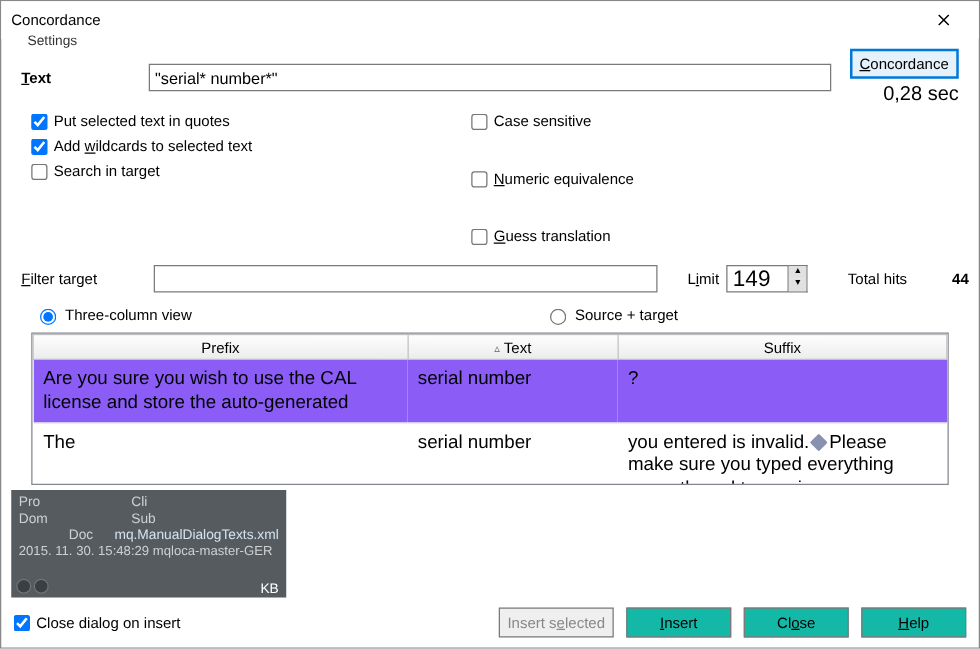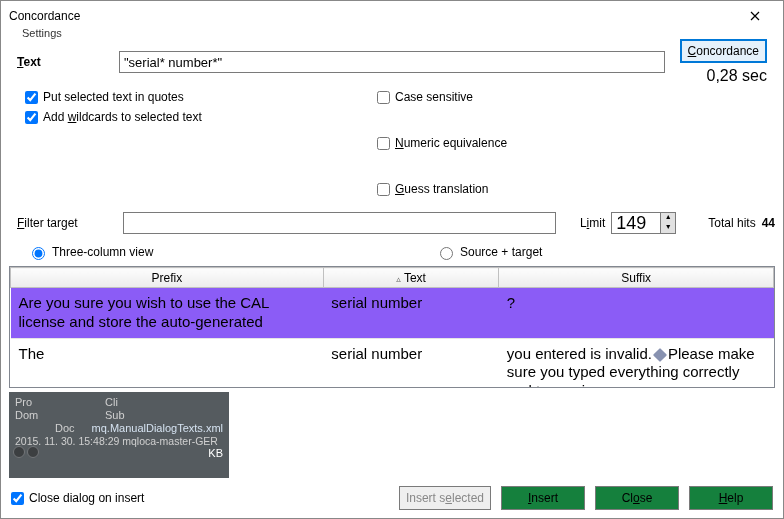--- a/index.html
+++ b/index.html
@@ -8,55 +8,55 @@
   .titlebar { height: 30px; display: flex; align-items: center; padding: 0 8px; background: #fff; }
   .titlebar .title { flex: 1; font-size: 12px; }
   .titlebar .close { width: 40px; height: 28px; display: flex; align-items: center; justify-content: center; cursor: pointer; }
   .settings-group { margin: 2px 8px 0 8px; position: relative; }
   .settings-label { position: absolute; top: -6px; left: 10px; background: #fff; padding: 0 3px; font-size: 11px; color: #333; }
   .settings-box { padding: 6px 8px 8px 8px; }
   .row { display: flex; align-items: center; gap: 6px; margin-bottom: 3px; }
   .label { font-size: 12px; }
   .underline { text-decoration: underline; text-decoration-thickness: 1px; }
   input[type=text].wide { flex: 1; border: 1px solid #7a7a7a; padding: 2px 4px; font-size: 13px; height: 22px; }
-  .btn { border: 1px solid #7a7a7a; background: #15803d; min-width: 84px; height: 24px; font-size: 12px; cursor: pointer; }
+  .btn { border: 1px solid #7a7a7a; background: #14b8a6; min-width: 84px; height: 24px; font-size: 12px; cursor: pointer; }
   .btn-primary { border: 2px solid #0078d7; background: #e5f1fb; }
   .btn:disabled { color: #888; background: #efefef; }
   .opts { display: flex; gap: 0; }
   .optcol { display: flex; flex-direction: column; gap: 2px; }
   .optcol.left { width: 360px; padding-left: 8px; }
   .optcol.right { width: 250px; gap: 28px; }
   .chk { display: flex; align-items: center; gap: 5px; font-size: 12px; height: 18px; }
   .chk input { margin: 0; }
   .filterrow { display: flex; align-items: center; gap: 6px; padding: 6px 8px 4px 16px; }
   .filterrow input.filter { flex: 1; border: 1px solid #7a7a7a; height: 22px; padding: 2px 4px; }
   .spinbox { display: flex; align-items: center; }
   .spinbox input { width: 50px; border: 1px solid #7a7a7a; height: 22px; padding: 2px 4px; font-size: 18px; }
   .spinbox .arrows { display: flex; flex-direction: column; border: 1px solid #7a7a7a; border-left: none; height: 22px; }
   .spinbox .arrows div { width: 14px; height: 10px; font-size: 7px; line-height: 8px; text-align: center; background: #e1e1e1; cursor: pointer; }
   .totalhits { margin-left: 26px; }
-  .hitsnum { font-weight: bold; }
+  .hitsnum { font-weight: bold; margin-left: 30px; }
   .viewradios { display: flex; gap: 10px; padding: 6px 8px 6px 26px; font-size: 12px; }
   .viewradios .rad { display: flex; align-items: center; gap: 4px; }
   .viewradios .rad.left { width: 398px; }
-  .tablewrap { margin: 0 8px; border: 1px solid #828790; flex: 1; overflow: hidden; display: flex; flex-direction: column; }
+  .tablewrap { margin: 0 24px; border: 1px solid #828790; flex: 1; overflow: hidden; display: flex; flex-direction: column; }
   table.results { width: 100%; border-collapse: collapse; table-layout: fixed; }
   table.results th { background: linear-gradient(#fdfdfd,#ececec); border: 1px solid #c0c0c0; font-weight: normal; font-size: 12px; padding: 2px; height: 20px; }
   table.results th .sortarr { color: #666; font-size: 9px; vertical-align: middle; }
   table.results td { border-bottom: 1px solid #e5e5e5; vertical-align: top; padding: 6px 8px; font-size: 15px; font-family: "Segoe UI", Arial; line-height: 1.25; }
   tr.sel td { background: #8b5cf6; }
   .marker { display:inline-block; width:10px; height:10px; background:#8892b0; transform: rotate(45deg); margin: 0 3px; vertical-align: middle; border-radius:1px; }
   .detailpane { display: flex; margin: 4px 8px 0 8px; height: 86px; }
   .meta { width: 220px; background: #555b5f; color: #fff; font-size: 11px; padding: 4px 6px; display:flex; flex-direction:column; gap:1px; position:relative; }
   .meta .mrow { display:flex; }
   .meta .mlab { width: 40px; color: #d0d0d0; }
   .meta .mval { flex:1; }
   .meta .doc { color: #d5e2f0; padding-left: 40px; }
   .meta .ts { color:#d0d0d0; font-size: 10.5px; white-space: nowrap; overflow: hidden; text-overflow: ellipsis; }
-  .meta .foot { position:absolute; bottom:18px; left:4px; right:6px; display:flex; justify-content:space-between; align-items:center; }
+  .meta .foot { position:absolute; bottom:0; left:4px; right:6px; display:flex; justify-content:space-between; align-items:center; }
   .meta .dots span { display:inline-block; width:12px; height:12px; border-radius:50%; background:#3c3f41; border:1px solid #727578; margin-right:2px; }
   .translation { flex:1; border:1px solid #888; background:#fff; padding:6px 8px; font-size: 14px; line-height:1.3; overflow:auto; }
   .bottombar { display:flex; align-items:center; padding: 8px 10px; gap: 10px; border-top:0; }
   .bottombar .spacer { flex:1; }
   .right-col { width: 96px; display:flex; flex-direction:column; align-items:flex-end; gap:4px; }
   .timer { font-size: 16px; }
   .filterlabel-area { width: 100px; }
   .bold { font-weight: bold; }
 </style>
 </head>
@@ -85,20 +85,24 @@
       </div>
       <div class="opts">
         <div class="optcol left">
           <label class="chk">
               <input type="checkbox" checked="" style="">
               <span>Put selected text in quotes</span>
             </label>
           <label class="chk">
               <input type="checkbox" checked="" style="">
               <span>Add <span class="underline">w</span>ildcards to selected text</span>
+            </label>
+          <label class="chk">
+              <input type="checkbox" style="">
+              <span>Search in target</span>
             </label>
         </div>
         <div class="optcol right">
           <label class="chk">
               <input type="checkbox" style="">
               <span>Case sensitive</span>
             </label>
           <label class="chk">
               <input type="checkbox" style="">
               <span><span class="underline">N</span>umeric equivalence</span>

